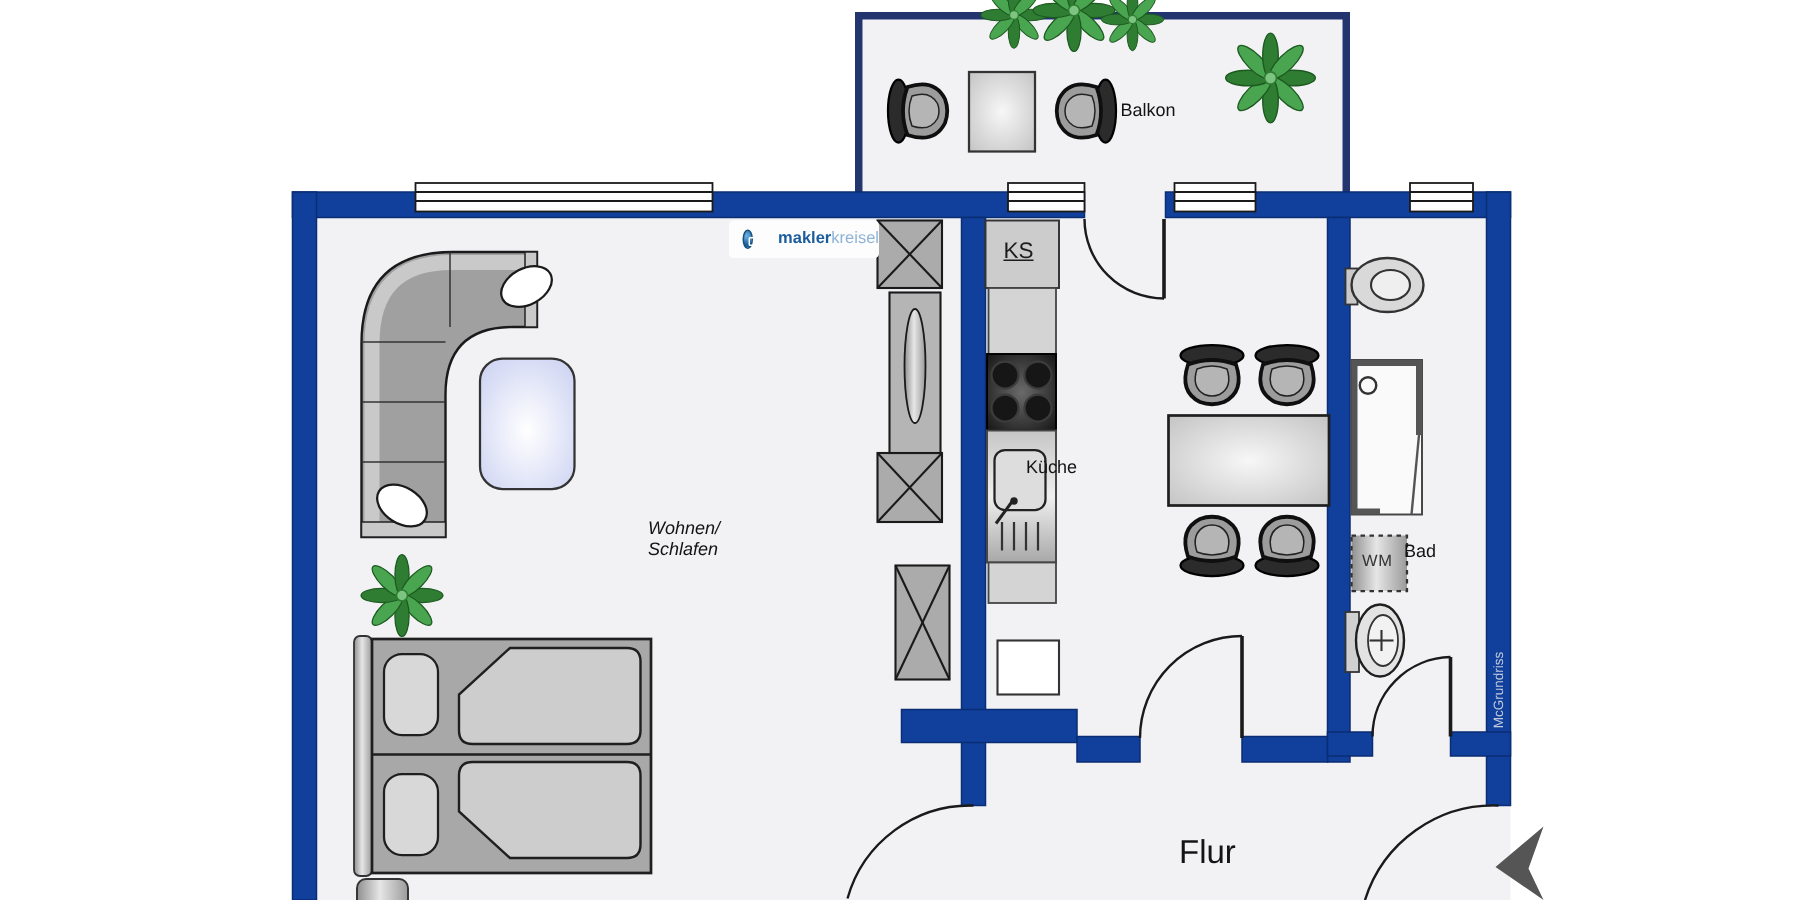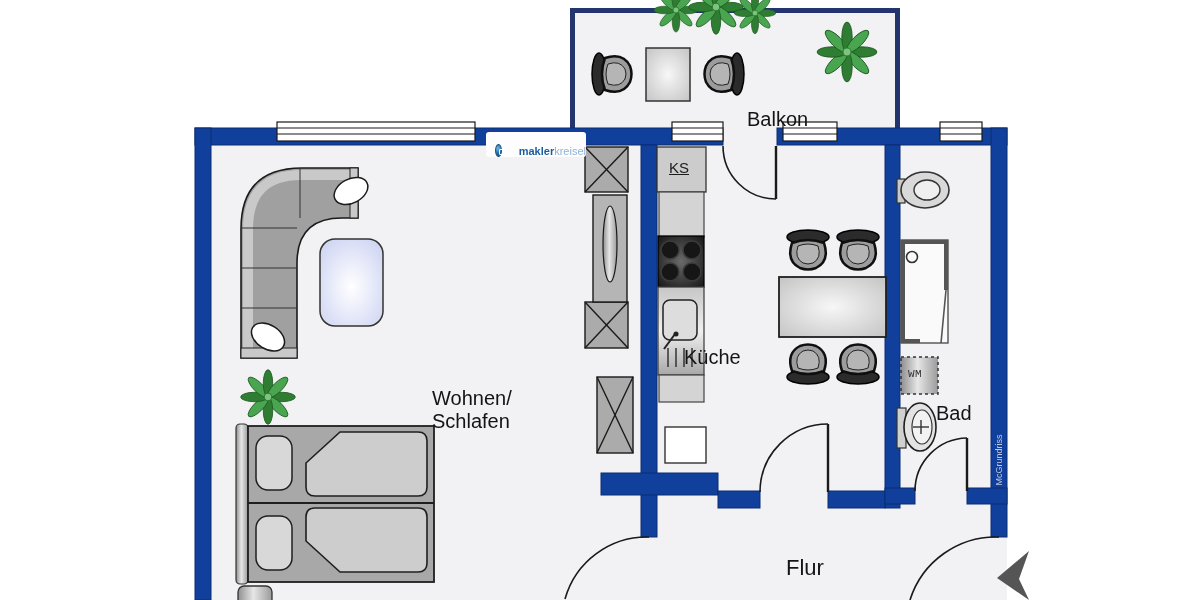--- a/index.html
+++ b/index.html
@@ -1,27 +1,27 @@
 <!DOCTYPE html>
 <html><head>
 <meta charset="utf-8">
 <style>
   html,body{margin:0;padding:0;background:#ffffff;}
   .stage{position:relative;width:1200px;height:600px;background:#ffffff;overflow:hidden;
          font-family:"Liberation Sans",sans-serif;}
   svg.plan{position:absolute;left:0;top:0;width:1200px;height:600px;}
   .label{position:absolute;color:#141414;white-space:nowrap;}
-  .lbl-room{font-size:20px;margin-top:42px;}
+  .lbl-room{font-size:12px;}
   .lbl-flur{font-size:22px;}
   .lbl-ks{font-size:15px;color:#1d1d1d;text-decoration:underline;}
-  .lbl-wm{font-size:11px;color:#333;letter-spacing:.5px;font-family:Liberation Mono, monospace;}
+  .lbl-wm{font-size:11px;color:#333;letter-spacing:.5px;}
   .watermark{position:absolute;left:954px;top:454px;width:92px;height:12px;
              transform:rotate(-90deg);font-size:9px;color:#c2cadb;text-align:center;}
-  .logo{position:absolute;left:486px;top:132px;width:100px;height:25px;background:#fdfdfe;
-        border-radius:3px;display:flex;align-items:flex-end;gap:17px;padding-left:9px;box-sizing:border-box;}
+  .logo{position:absolute;left:486px;top:147px;width:100px;height:25px;background:#fdfdfe;
+        border-radius:3px;display:flex;align-items:center;gap:17px;padding-left:9px;box-sizing:border-box;}
   .logo-circle{width:13px;height:13px;border-radius:50%;
         background:radial-gradient(circle at 35% 30%,#6db4e2,#1b5e9e 70%);
         border:1px solid #14527f;box-sizing:border-box;position:relative;}
   .logo-circle::after{content:"";position:absolute;left:3px;top:4px;width:5px;height:4px;
         border:1px solid #ffffff;border-radius:1px;}
   .logo-text{font-size:11px;line-height:11px;}
   .logo-bold{font-weight:bold;color:#1b5c9c;}
   .logo-light{color:#8fb3d6;}
 </style>
 </head>
@@ -252,21 +252,21 @@
     <use href="#plantDef" xlink:href="#plantDef" transform="translate(716,7) scale(1.05)"></use>
     <use href="#plantDef" xlink:href="#plantDef" transform="translate(755,13) scale(0.8)"></use>
     <use href="#plantDef" xlink:href="#plantDef" transform="translate(847,52) scale(1.15)"></use>
     <use href="#plantDef" xlink:href="#plantDef" transform="translate(268,397) scale(1.05)"></use>
   </g>
 
   <polygon points="997,578 1029,551 1019,579 1029,600 997,578" fill="#555555"></polygon>
 </svg>
 
 <div class="label lbl-room" style="left:747px;top:66px;">Balkon</div>
-<div class="label lbl-room" style="left:432px;top:345px;">
+<div class="label lbl-room" style="left:432px;top:345px;font-style:italic;">
   <div>Wohnen/</div>
   <div>Schlafen</div>
 </div>
 <div class="label lbl-room" style="left:684px;top:304px;">Küche</div>
 <div class="label lbl-room" style="left:936px;top:360px;">Bad</div>
 <div class="label lbl-flur" style="left:786px;top:555px;">Flur</div>
 <div class="label lbl-ks" style="left:669px;top:159px;">KS</div>
 <div class="label lbl-wm" style="left:908px;top:368px;">WM</div>
 
 <div class="watermark">McGrundriss</div>

